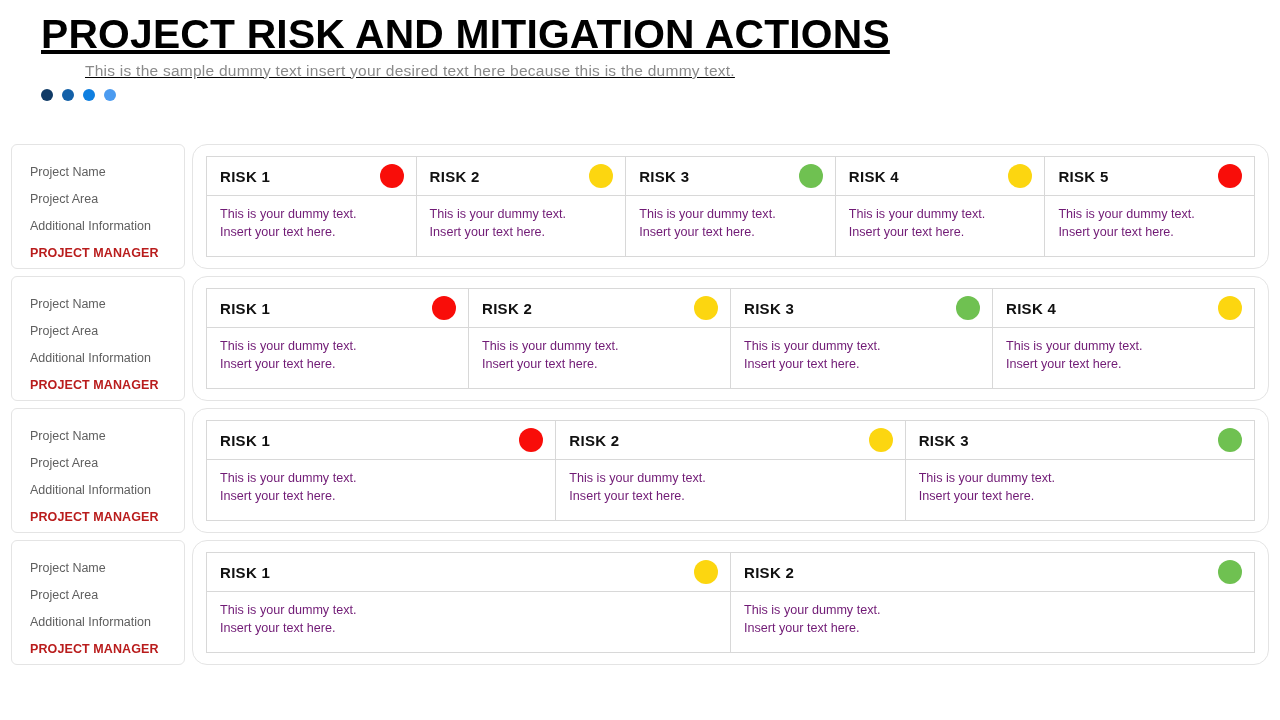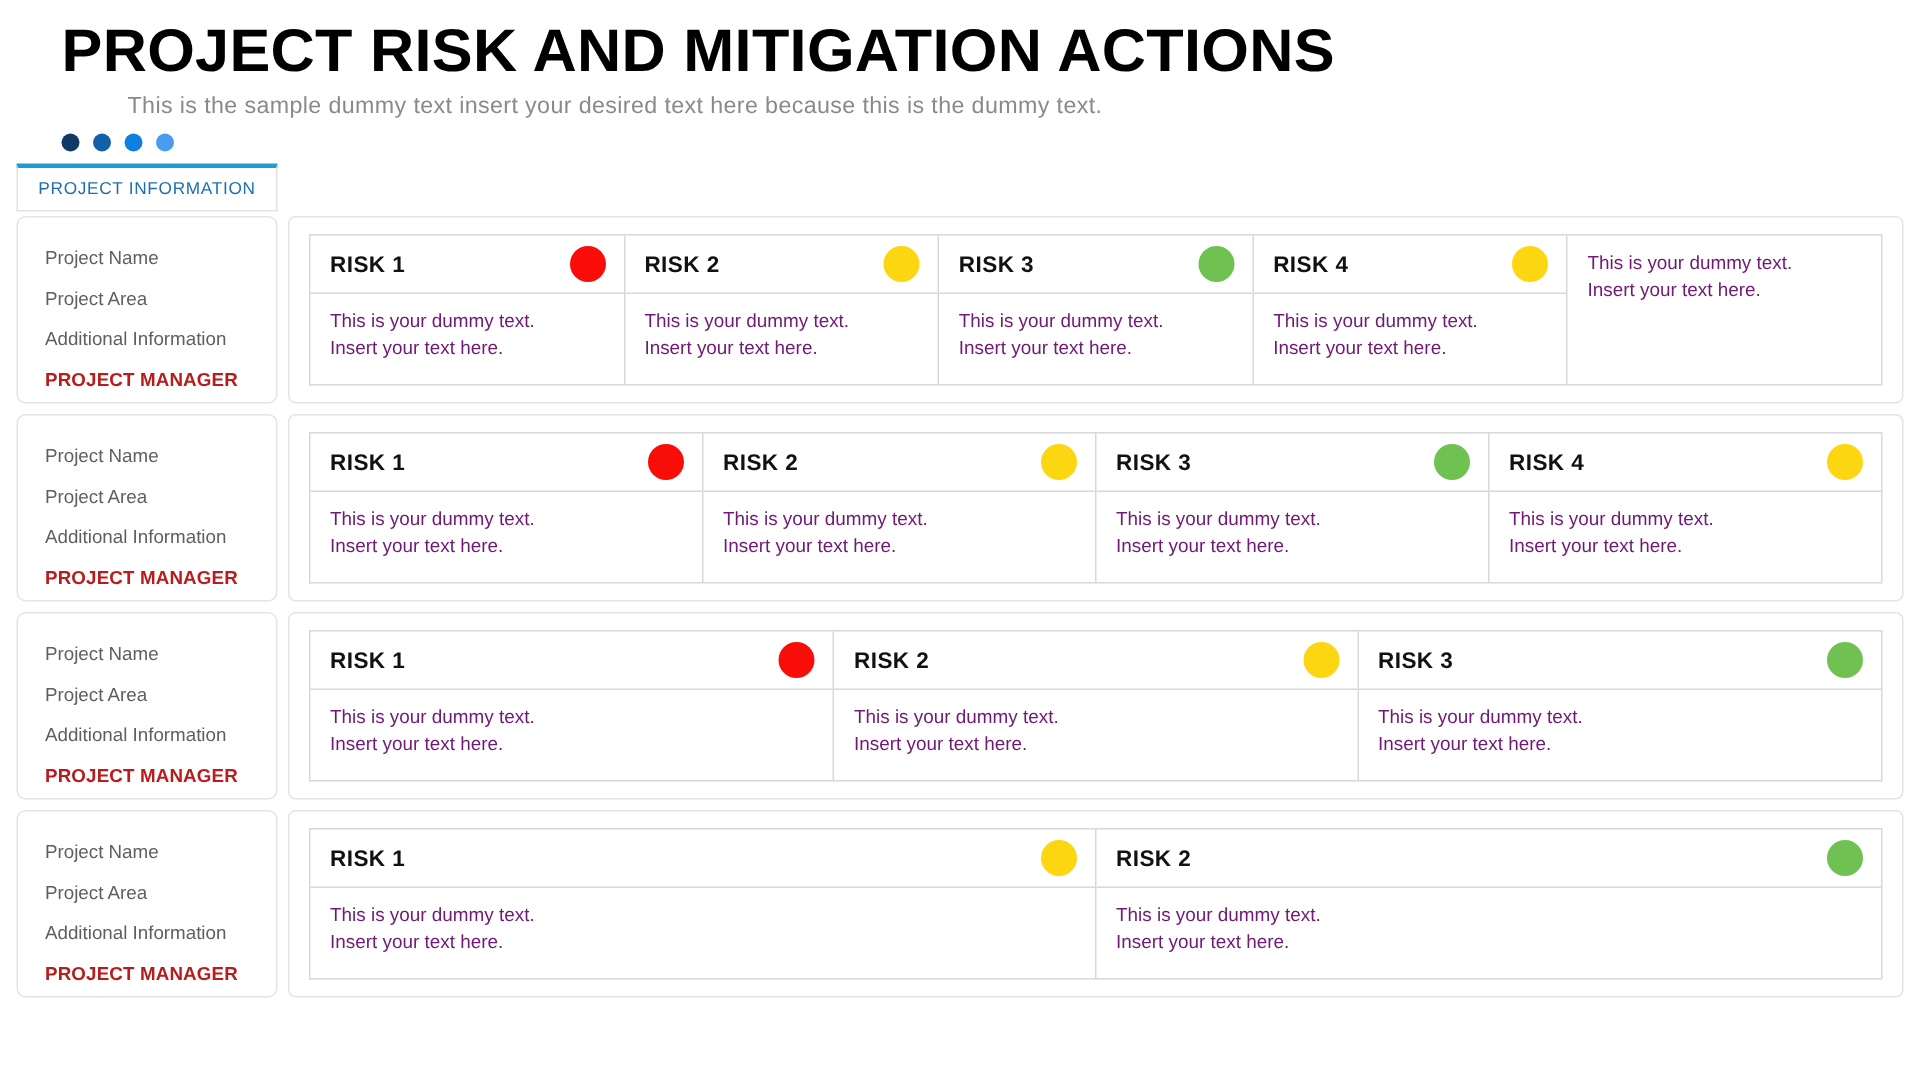--- a/index.html
+++ b/index.html
@@ -10,20 +10,21 @@
     background: #ffffff;
     font-family: "Liberation Sans", sans-serif;
     overflow: hidden;
   }
 
   .slide {
     position: relative;
     width: 1280px;
     height: 512px;
     background: #ffffff;
+    text-decoration: underline;
   }
 
   
   .header {
     padding: 12px 0 0 41px;
   }
 
   .slide-title {
     font-family: "Liberation Sans", sans-serif;
     font-size: 40px;
@@ -119,21 +120,21 @@
   .info-line.manager {
     color: #b91c1c;
     font-weight: 700;
     letter-spacing: 0.1px;
   }
 
   .risk-panel {
     flex: 1;
     background: #ffffff;
     border: 1px solid #e4e4e4;
-    border-radius: 5px;
+    border-radius: 15px;
     padding: 11px 13px;
     display: flex;
     align-items: stretch;
   }
 
   .risk-table {
     flex: 1;
     display: flex;
     border: 1px solid #d8d8d8;
     border-right: none;
@@ -193,23 +194,20 @@
     <div class="slide-subtitle">This is the sample dummy text insert your desired text here because this is the dummy text.</div>
     <div class="dots">
         <span class="dot" style="background: rgb(16, 58, 102);"></span>
         <span class="dot" style="background: rgb(19, 96, 168);"></span>
         <span class="dot" style="background: rgb(15, 127, 224);"></span>
         <span class="dot" style="background: rgb(75, 155, 240);"></span>
       </div>
   </div>
 
   <div class="tabbar">
-    <div class="tab tab-left">
-      <span>PROJECT INFORMATION</span>
-    </div>
   </div>
 
   <div class="rows">
       <div class="row">
         <div class="info-panel">
           <div class="info-line">Project Name</div>
           <div class="info-line">Project Area</div>
           <div class="info-line">Additional Information</div>
           <div class="info-line manager">PROJECT MANAGER</div>
         </div>
@@ -249,20 +247,24 @@
               <div class="risk-head">
                 <span class="risk-label">RISK 4</span>
                 <span class="status-dot" style="background: rgb(252, 214, 16);"></span>
               </div>
               <div class="risk-body">
                 <div class="risk-text">This is your dummy text.</div>
                 <div class="risk-text">Insert your text here.</div>
               </div>
             </div>
             <div class="risk-col">
+              <div class="risk-head">
+                <span class="risk-label">RISK 5</span>
+                <span class="status-dot" style="background: rgb(249, 13, 9);"></span>
+              </div>
               <div class="risk-body">
                 <div class="risk-text">This is your dummy text.</div>
                 <div class="risk-text">Insert your text here.</div>
               </div>
             </div>
           </div>
         </div>
       </div>
       <div class="row">
         <div class="info-panel">

